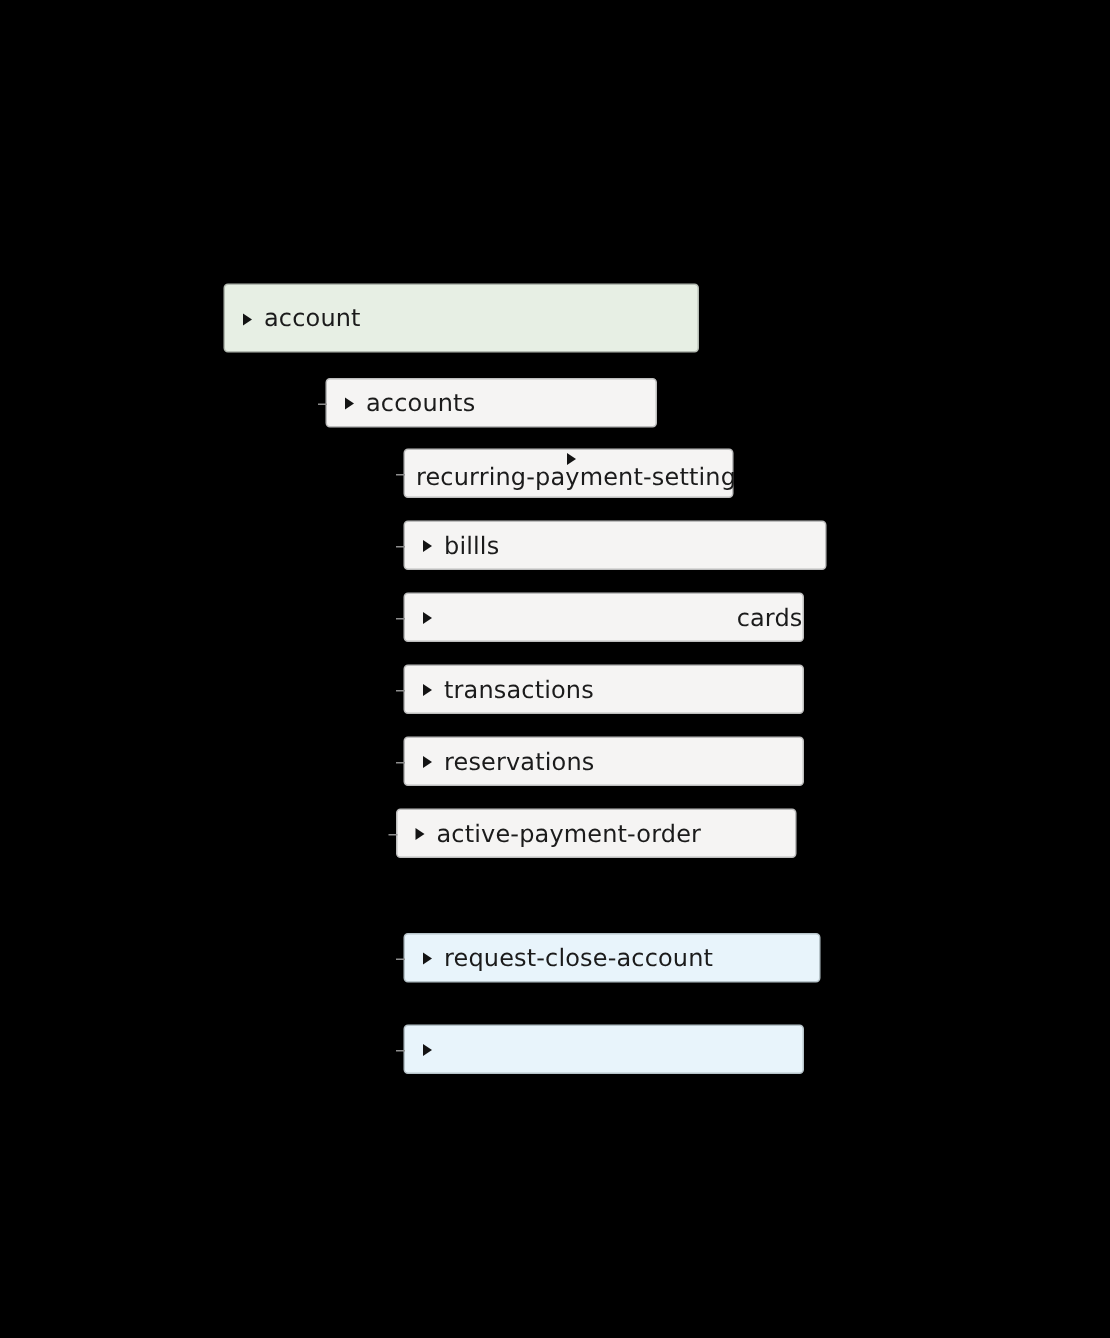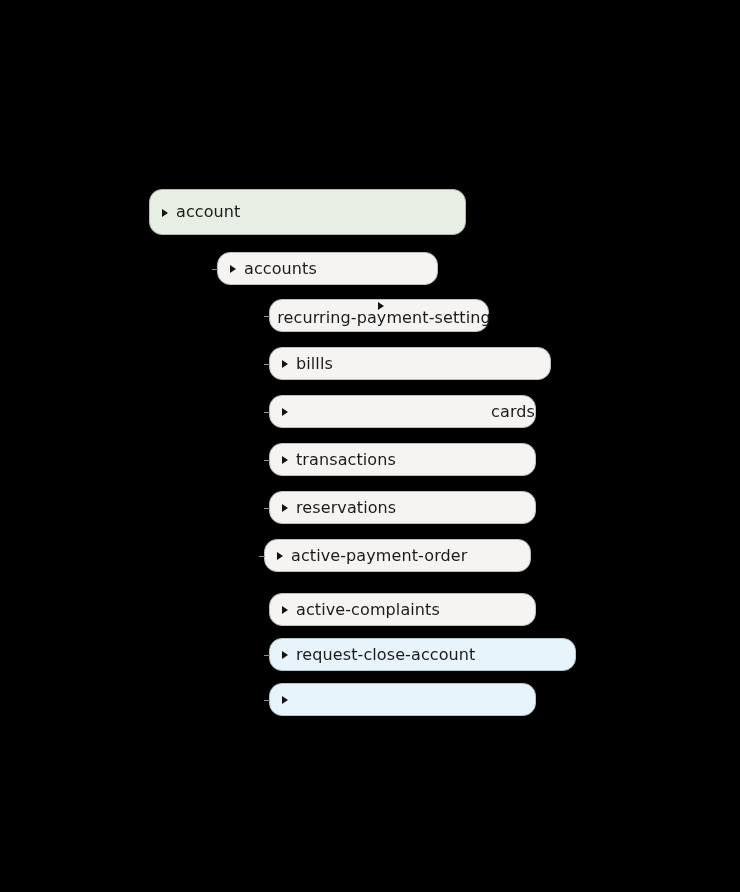--- a/index.html
+++ b/index.html
@@ -18,21 +18,21 @@
   #tree-canvas {
     position: absolute;
     inset: 0;
     background: #000000;
   }
 
   
   .node {
     position: absolute;
     box-sizing: border-box;
-    border-radius: 13px;
+    border-radius: 3px;
     border: 1px solid #b9b9b9;
     display: flex;
     align-items: center;
     padding-left: 10px;
     color: #1b1b1b;
     font-size: 16px;
     line-height: 1;
     letter-spacing: 0.1px;
     white-space: nowrap;
   }
@@ -106,24 +106,20 @@
       <span class="label">transactions</span>
     </div>
     <div class="node fill-grey has-stub" style="left: 269px; top: 491px; width: 267px; height: 33px;">
       <span class="caret"></span>
       <span class="label">reservations</span>
     </div>
     <div class="node fill-grey has-stub" style="left: 264px; top: 539px; width: 267px; height: 33px;">
       <span class="caret"></span>
       <span class="label">active-payment-order</span>
     </div>
-    <div class="node fill-grey" style="left: 269px; top: 593px; width: 267px; height: 33px;">
-      <span class="caret"></span>
-      <span class="label">active-complaints</span>
-    </div>
-    <div class="node fill-blue has-stub" style="left: 269px; top: 638px; width: 307px; height: 33px;">
+    <div class="node fill-blue has-stub" style="left: 269px; top: 622px; width: 278px; height: 33px;">
       <span class="caret"></span>
       <span class="label">request-close-account</span>
     </div>
     <div class="node fill-blue has-stub" style="left: 269px; top: 683px; width: 267px; height: 33px;">
       <span class="caret"></span>
     </div>
   </div>
 
 </body></html>

